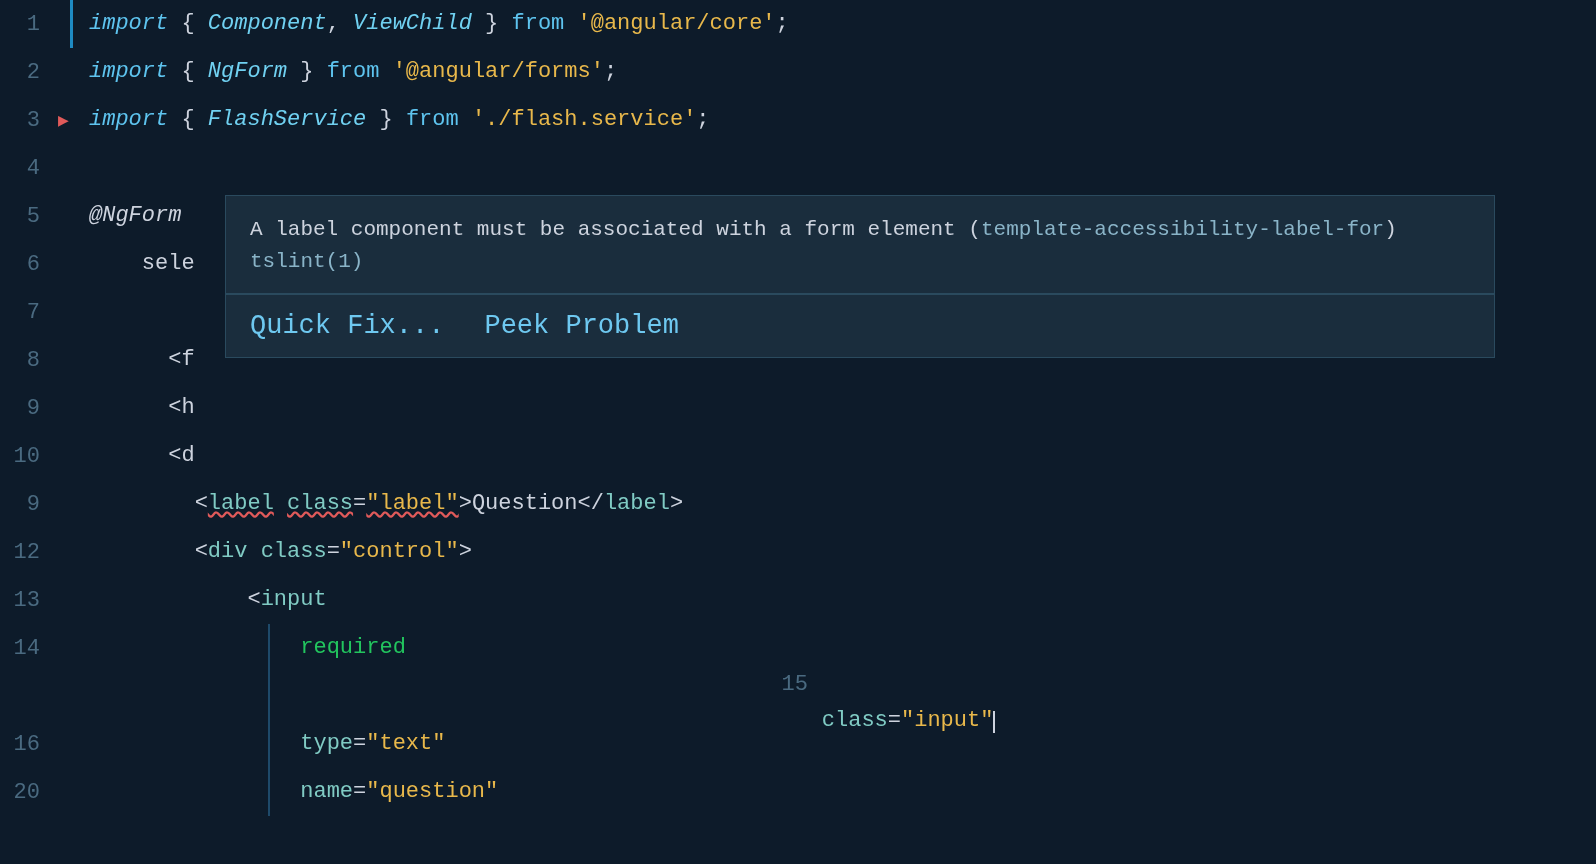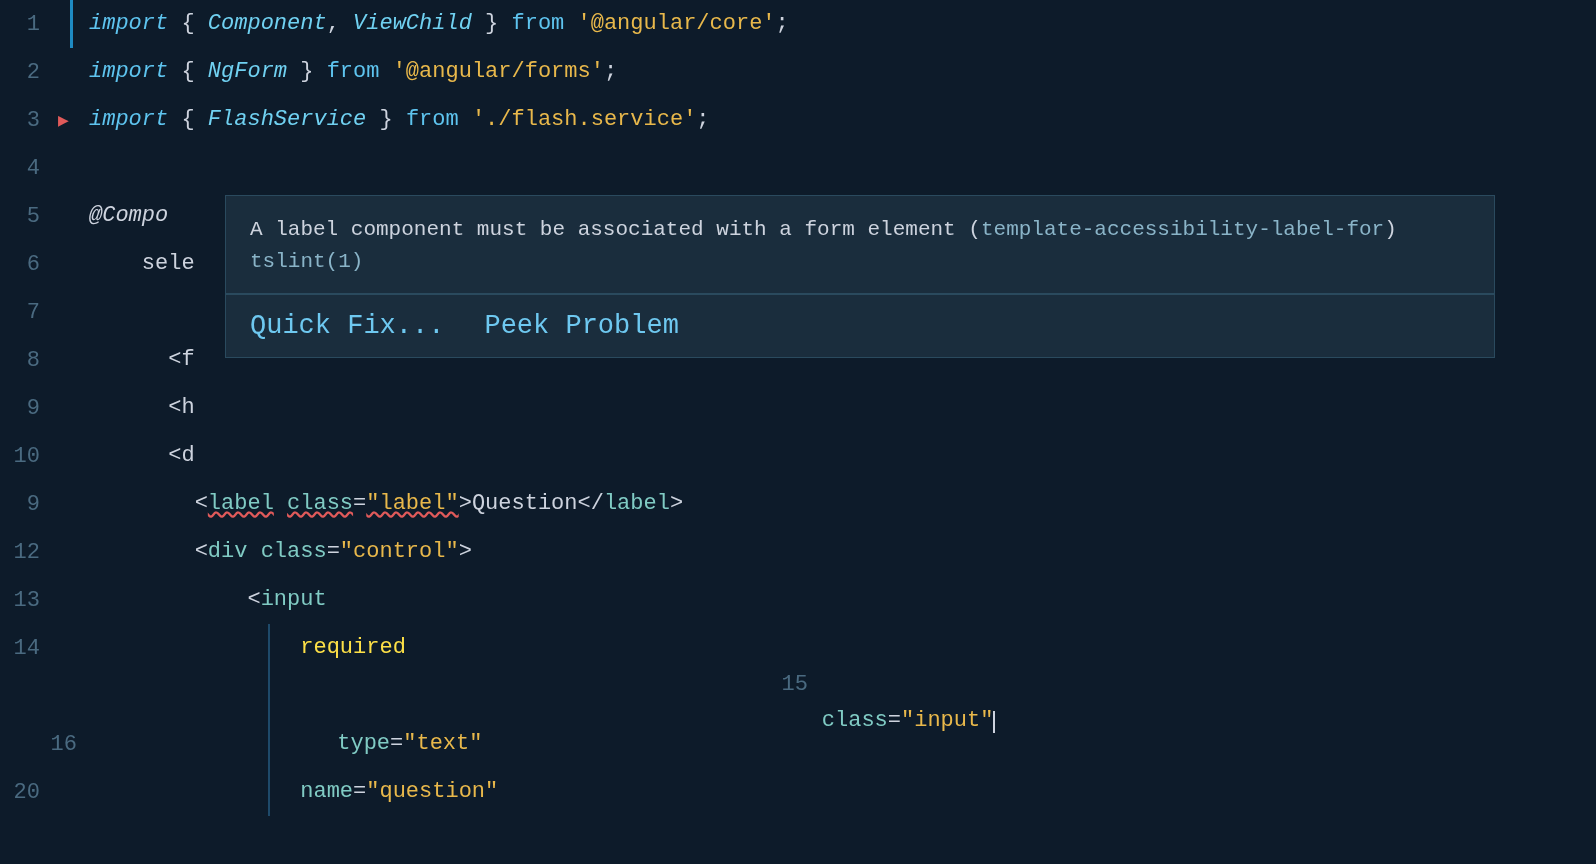--- a/index.html
+++ b/index.html
@@ -172,21 +172,21 @@
       <div class="line">
         <div class="line-number">4</div>
         <div class="line-gutter"></div>
         <div class="line-left-border inactive"></div>
         <div class="code-content"></div>
       </div>
       <div class="line">
         <div class="line-number">5</div>
         <div class="line-gutter"></div>
         <div class="line-left-border inactive"></div>
-        <div class="code-content"><span style="color: rgb(205, 211, 222); font-style: italic;">@Compo</span></div>
+        <div class="code-content"><span style="color: rgb(205, 211, 222); font-style: italic;">@NgForm</span></div>
       </div>
       <div class="line">
         <div class="line-number">6</div>
         <div class="line-gutter"></div>
         <div class="line-left-border inactive"></div>
         <div class="code-content"><span style="color: rgb(205, 211, 222);">    sele</span></div>
       </div>
       <div class="line">
         <div class="line-number">7</div>
         <div class="line-gutter"></div>
@@ -226,30 +226,30 @@
         <div class="line-number">13</div>
         <div class="line-gutter"></div>
         <div class="line-left-border inactive"></div>
         <div class="code-content"><span style="color: rgb(205, 211, 222);">            </span><span style="color: rgb(205, 211, 222);">&lt;</span><span style="color: rgb(128, 203, 196);">input</span></div>
       </div>
       <div class="line" style="position: relative;">
         <div class="line-number">14</div>
         <div class="line-gutter"></div>
         <div class="line-left-border inactive"></div>
         <div style="position: absolute; left: 268px; top: 0px; bottom: 0px; width: 2px; background-color: rgb(30, 74, 106);"></div>
-        <div class="code-content"><span style="color: #fde047; margin-top: 6px;">                required</span></div>
+        <div class="code-content"><span style="color: #22c55e; margin-top: 6px;">                required</span></div>
       </div>
       <div class="line" style="position: relative; flex-direction: column;">
         <div class="line-number">15</div>
         <div class="line-gutter"></div>
         <div class="line-left-border inactive"></div>
         <div style="position: absolute; left: 268px; top: 0px; bottom: 0px; width: 2px; background-color: rgb(30, 74, 106);"></div>
         <div class="code-content"><span style="color: rgb(205, 211, 222);">                </span><span style="color: rgb(128, 203, 196);">class</span><span style="color: rgb(205, 211, 222);">=</span><span style="color: rgb(232, 184, 75);">"input"</span><span class="cursor"></span></div>
       </div>
-      <div class="line" style="position: relative; padding-left: 37px;">
+      <div class="line" style="position: relative;">
         <div class="line-number">16</div>
         <div class="line-gutter"></div>
         <div class="line-left-border inactive"></div>
         <div style="position: absolute; left: 268px; top: 0px; bottom: 0px; width: 2px; background-color: rgb(30, 74, 106);"></div>
         <div class="code-content"><span style="color: rgb(205, 211, 222);">                </span><span style="color: rgb(128, 203, 196);">type</span><span style="color: rgb(205, 211, 222);">=</span><span style="color: rgb(232, 184, 75);">"text"</span></div>
       </div>
       <div class="line" style="position: relative;">
         <div class="line-number">20</div>
         <div class="line-gutter"></div>
         <div class="line-left-border inactive"></div>

